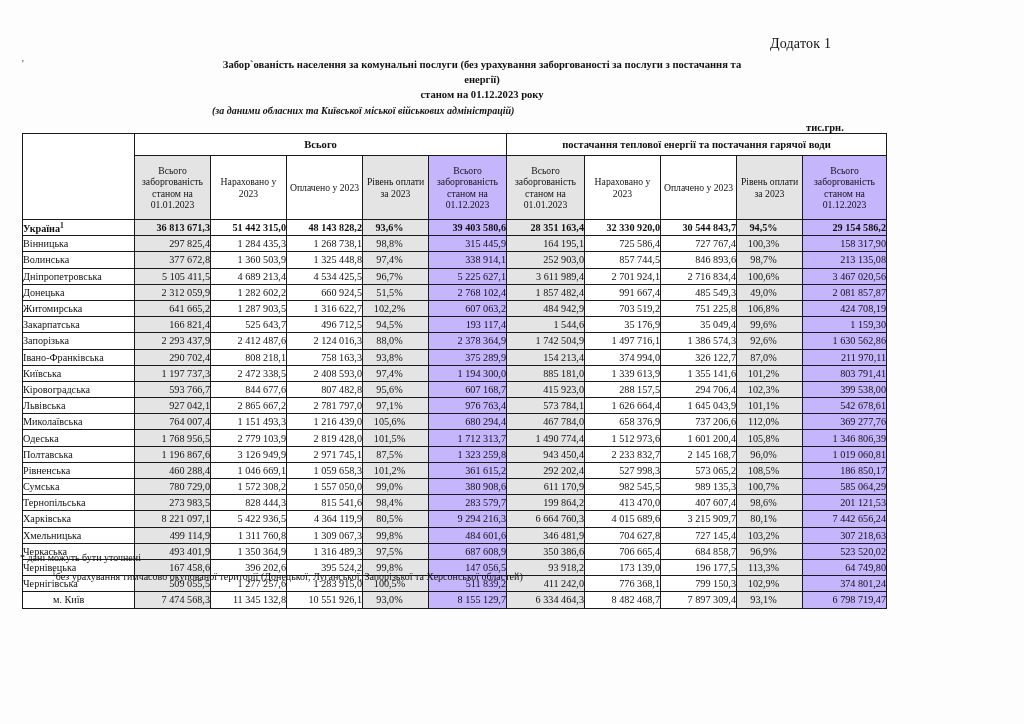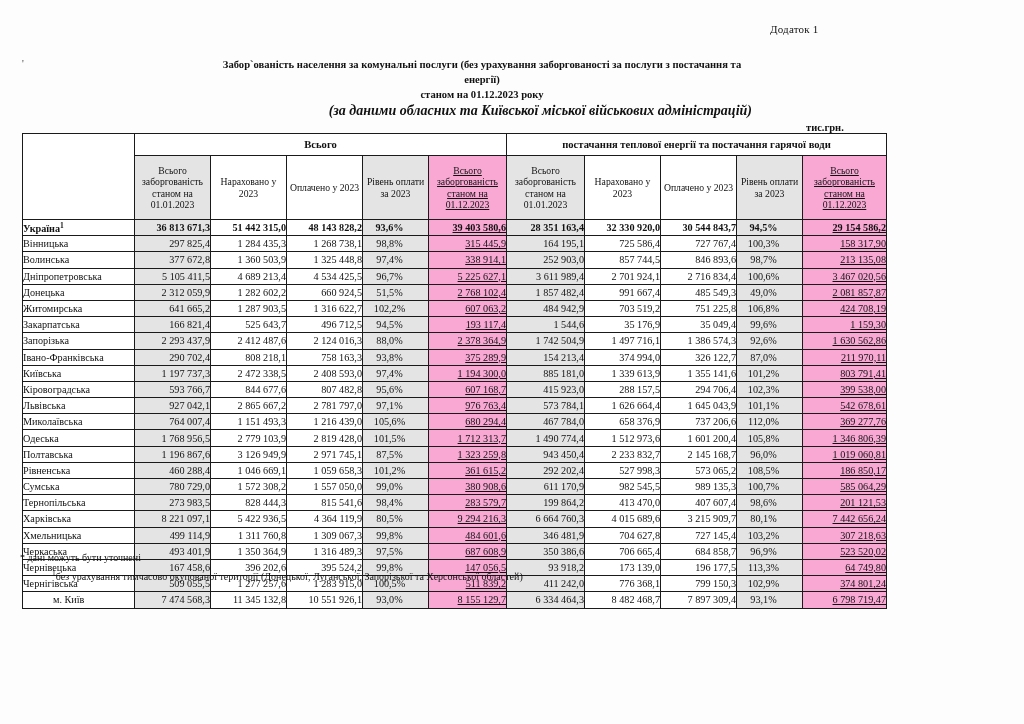--- a/index.html
+++ b/index.html
@@ -19,23 +19,23 @@
   .page {
     position: relative;
     width: 1024px;
     height: 724px;
     background: #fdfdfd;
   }
 
   
   .appendix-label {
     position: absolute;
-    top: 23px;
+    top: 36px;
     left: 770px;
-    font-size: 11px;
+    font-size: 14px;
     letter-spacing: 0.2px;
   }
   .left-tick {
     position: absolute;
     top: 58px;
     left: 22px;
     font-size: 10px;
     color: #333;
   }
 
@@ -48,24 +48,24 @@
     text-align: center;
     font-weight: bold;
     font-size: 10.6px;
     line-height: 14.6px;
   }
   .title-line1 { text-align: center; }
   .title-line2 { text-align: center; }
   .title-line3 { text-align: center; }
   .title-line4 { text-align: center; margin-top: 1px; }
   .title-sub {
-    text-align: right;
+    text-align: left;
     font-style: italic;
     font-weight: bold;
-    font-size: 14px;
+    font-size: 10px;
     margin-top: 1px;
   }
 
   
   .units {
     position: absolute;
     top: 122px;
     left: 806px;
     font-size: 10.5px;
     font-weight: bold;
@@ -101,21 +101,21 @@
   }
   th.sub {
     height: 63px;
     font-weight: normal;
     font-size: 9.7px;
     line-height: 11.4px;
     text-align: center;
     padding: 1px 2px;
   }
   .shade-lite { background: #e4e4e4; }
-  .shade-dark { background: #f9a8d4; text-decoration: underline; }
+  .shade-dark { background: #c4b5fd; }
   .plain { background: #ffffff; }
 
   td.region {
     height: 15.2px;
     font-size: 10.2px;
     text-align: left;
     padding-left: 3px;
     white-space: nowrap;
     background: #ffffff;
   }

